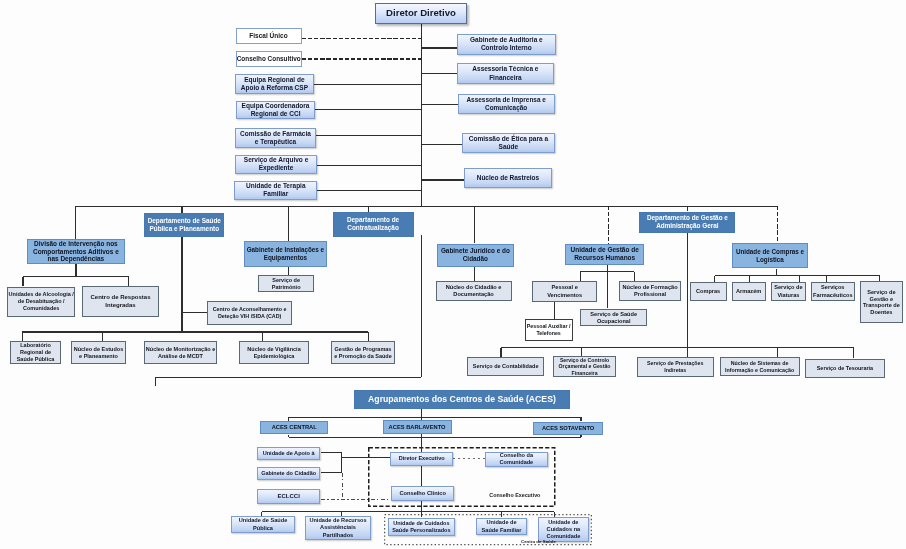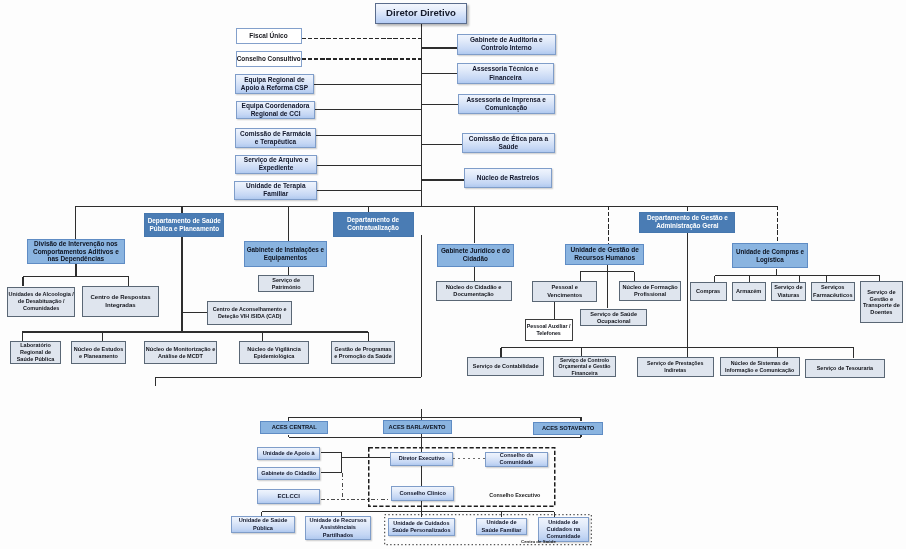--- a/index.html
+++ b/index.html
@@ -258,20 +258,23 @@
     </div>
     <div class="box s-pale" style="left: 636.5px; top: 357px; width: 77.4px; height: 19.6px; font-size: 5.3px;">
       <span class="t">Serviço de Prestações<br>Indiretas</span>
     </div>
     <div class="box s-pale" style="left: 719.5px; top: 357.2px; width: 80.1px; height: 19.3px; font-size: 5.3px;">
       <span class="t">Núcleo de Sistemas de<br>Informação e Comunicação</span>
     </div>
     <div class="box s-pale" style="left: 805px; top: 358.9px; width: 79.9px; height: 19.6px; font-size: 5.45px;">
       <span class="t">Serviço de Tesouraria</span>
     </div>
+    <div class="box s-dark" style="left: 353.8px; top: 390px; width: 216.3px; height: 19px; font-size: 8.7px;">
+      <span class="t">Agrupamentos dos Centros de Saúde   (ACES)</span>
+    </div>
     <div class="box s-mid" style="left: 260.3px; top: 421.4px; width: 67.8px; height: 12.9px; font-size: 5.75px;">
       <span class="t">ACES CENTRAL</span>
     </div>
     <div class="box s-mid" style="left: 382.5px; top: 420.3px; width: 69.2px; height: 14.1px; font-size: 5.75px;">
       <span class="t">ACES BARLAVENTO</span>
     </div>
     <div class="box s-mid" style="left: 533px; top: 421.9px; width: 70.2px; height: 13.5px; font-size: 5.75px;">
       <span class="t">ACES SOTAVENTO</span>
     </div>
     <div class="box s-grad" style="left: 256.8px; top: 446.8px; width: 63.7px; height: 13.4px; font-size: 5.6px;">

